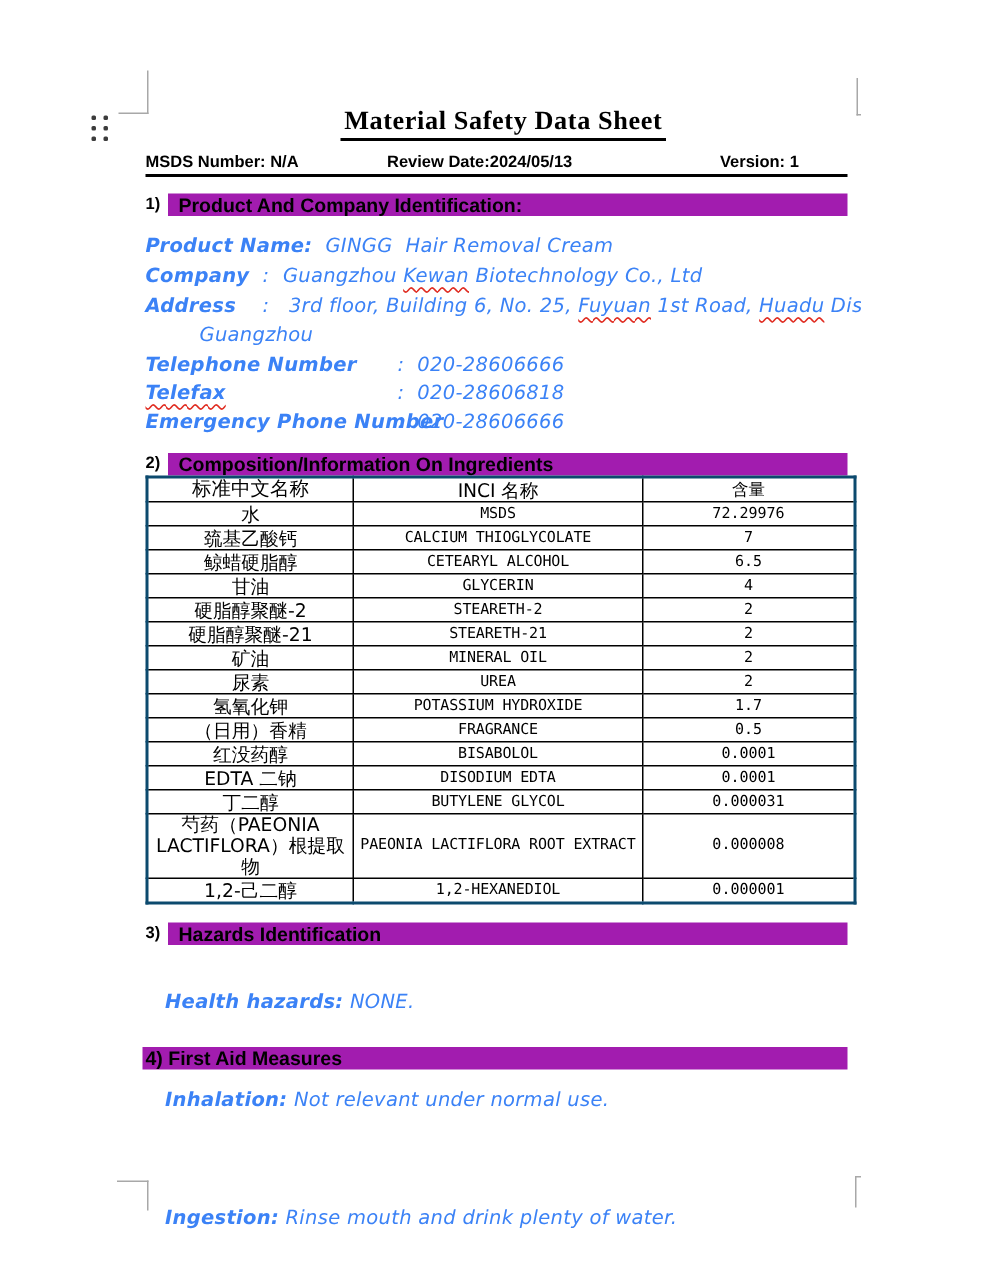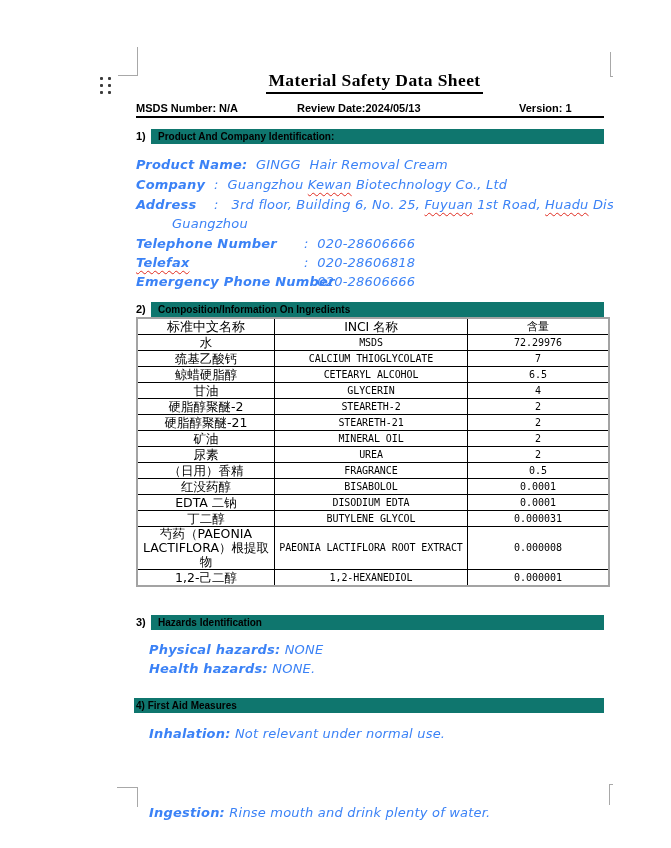--- a/index.html
+++ b/index.html
@@ -1,17 +1,17 @@
 <!DOCTYPE html>
 <html><head>
 <meta charset="utf-8">
 <style>
   html,body{margin:0;padding:0;background:#ffffff;}
   #page{position:relative;width:574px;height:848px;background:#ffffff;overflow:hidden;
-        font-family:"Liberation Sans",sans-serif;color:#000;margin-left:39px;}
+        font-family:"Liberation Sans",sans-serif;color:#000;}
   
   .page-edge{position:absolute;top:0;left:666px;width:2px;height:848px;background:#cfcfcf;}
   
   .corner{position:absolute;}
   .corner.tl{left:79px;top:47px;width:19px;height:28px;border-right:1px solid #a8a8a8;border-bottom:1px solid #a8a8a8;}
   .corner.tr{left:571px;top:52px;width:19px;height:24px;border-left:1px solid #a8a8a8;border-bottom:1px solid #a8a8a8;}
   .corner.bl{left:78px;top:787px;width:20px;height:19px;border-right:1px solid #a8a8a8;border-top:1px solid #a8a8a8;}
   .corner.br{left:570px;top:784px;width:20px;height:20px;border-left:1px solid #a8a8a8;border-top:1px solid #a8a8a8;}
   
   .drag-handle{position:absolute;left:61px;top:77px;display:grid;grid-template-columns:repeat(2,3px);grid-auto-rows:3px;column-gap:5px;row-gap:4px;cursor:move;}
@@ -21,35 +21,35 @@
   .doc-title{display:inline-block;font-family:"Liberation Serif",serif;font-weight:bold;font-size:17.5px;
              letter-spacing:.4px;border-bottom:2px solid #000;padding:0 2px 1px 2px;}
   
   .meta-item{position:absolute;font-size:11px;font-weight:bold;}
   .meta-msds{left:97px;top:102px;}
   .meta-review{left:258px;top:102px;}
   .meta-version{left:480px;top:102px;}
   .meta-rule{position:absolute;left:97px;top:116px;width:468px;height:2px;background:#000;}
   
   .sec-num{position:absolute;left:97px;font-size:11px;font-weight:bold;line-height:15px;}
-  .sec-band{position:absolute;left:112px;width:453px;height:15px;background:#0f766e;
-            font-size:10px;font-weight:bold;line-height:15px;padding-left:7px;box-sizing:border-box;}
+  .sec-band{position:absolute;left:112px;width:453px;height:15px;background:#a21caf;
+            font-size:13px;font-weight:bold;line-height:15px;padding-left:7px;box-sizing:border-box;}
   .sec-band.full{left:95px;width:470px;padding-left:2px;}
   
   .hand{position:absolute;font-family:"DejaVu Sans",sans-serif;font-style:italic;font-size:13px;
         color:#3b82f6;white-space:pre;letter-spacing:.2px;}
   .hand .lbl{font-weight:bold;}
   .lbl-co{display:inline-block;width:78px;}
   .lbl-ph{display:inline-block;width:168px;}
   .seg-gap{display:inline-block;width:9px;}
   .squiggle{text-decoration:underline;text-decoration-style:wavy;text-decoration-color:#e02b20;
             text-decoration-thickness:1px;text-underline-offset:2.5px;}
   
   .ing-table{position:absolute;left:97px;top:317px;width:466px;border-collapse:collapse;table-layout:fixed;
-             border:2px solid #a3a3a3;}
+             border:2px solid #0c4a6e;}
   .ing-table th,.ing-table td{border:1px solid #000;text-align:center;vertical-align:middle;
              padding:0 1px;height:15px;line-height:14px;overflow:hidden;}
   .ing-table th{font-family:"DejaVu Sans",sans-serif;font-weight:normal;font-size:13px;}
   .col-cn{width:134px;font-family:"DejaVu Sans",sans-serif;font-size:12.5px;line-height:15px;}
   .col-inci{width:190px;font-family:"DejaVu Sans Mono",monospace;font-size:10px;letter-spacing:-.1px;}
   .col-amt{width:138px;font-family:"DejaVu Sans Mono",monospace;font-size:10px;}
 </style>
 </head>
 <body>
 
@@ -143,20 +143,25 @@
           <td class="col-cn">矿油</td>
           <td class="col-inci">MINERAL OIL</td>
           <td class="col-amt">2</td>
         </tr>
         <tr>
           <td class="col-cn">尿素</td>
           <td class="col-inci">UREA</td>
           <td class="col-amt">2</td>
         </tr>
         <tr>
+          <td class="col-cn">氢氧化钾</td>
+          <td class="col-inci">POTASSIUM HYDROXIDE</td>
+          <td class="col-amt">1.7</td>
+        </tr>
+        <tr>
           <td class="col-cn">（日用）香精</td>
           <td class="col-inci">FRAGRANCE</td>
           <td class="col-amt">0.5</td>
         </tr>
         <tr>
           <td class="col-cn">红没药醇</td>
           <td class="col-inci">BISABOLOL</td>
           <td class="col-amt">0.0001</td>
         </tr>
         <tr>
@@ -178,21 +183,20 @@
           <td class="col-cn">1,2-己二醇</td>
           <td class="col-inci">1,2-HEXANEDIOL</td>
           <td class="col-amt">0.000001</td>
         </tr>
       </tbody>
   </table>
 
   <span class="sec-num" style="top:615px">3)</span>
   <div class="sec-band" style="top:615px">Hazards Identification</div>
 
-  <div class="hand" style="left:110px;top:642px"><span class="lbl">Physical hazards:</span><span> NONE</span></div>
   <div class="hand" style="left:110px;top:661px"><span class="lbl">Health hazards:</span><span> NONE.</span></div>
 
   <div class="sec-band full" style="top:698px">4) First Aid Measures</div>
 
   <div class="hand" style="left:110px;top:726px"><span class="lbl">Inhalation:</span><span> Not relevant under normal use.</span></div>
   <div class="hand" style="left:110px;top:805px"><span class="lbl">Ingestion:</span><span> Rinse mouth and drink plenty of water.</span></div>
 
 </div>
 
 </body></html>

